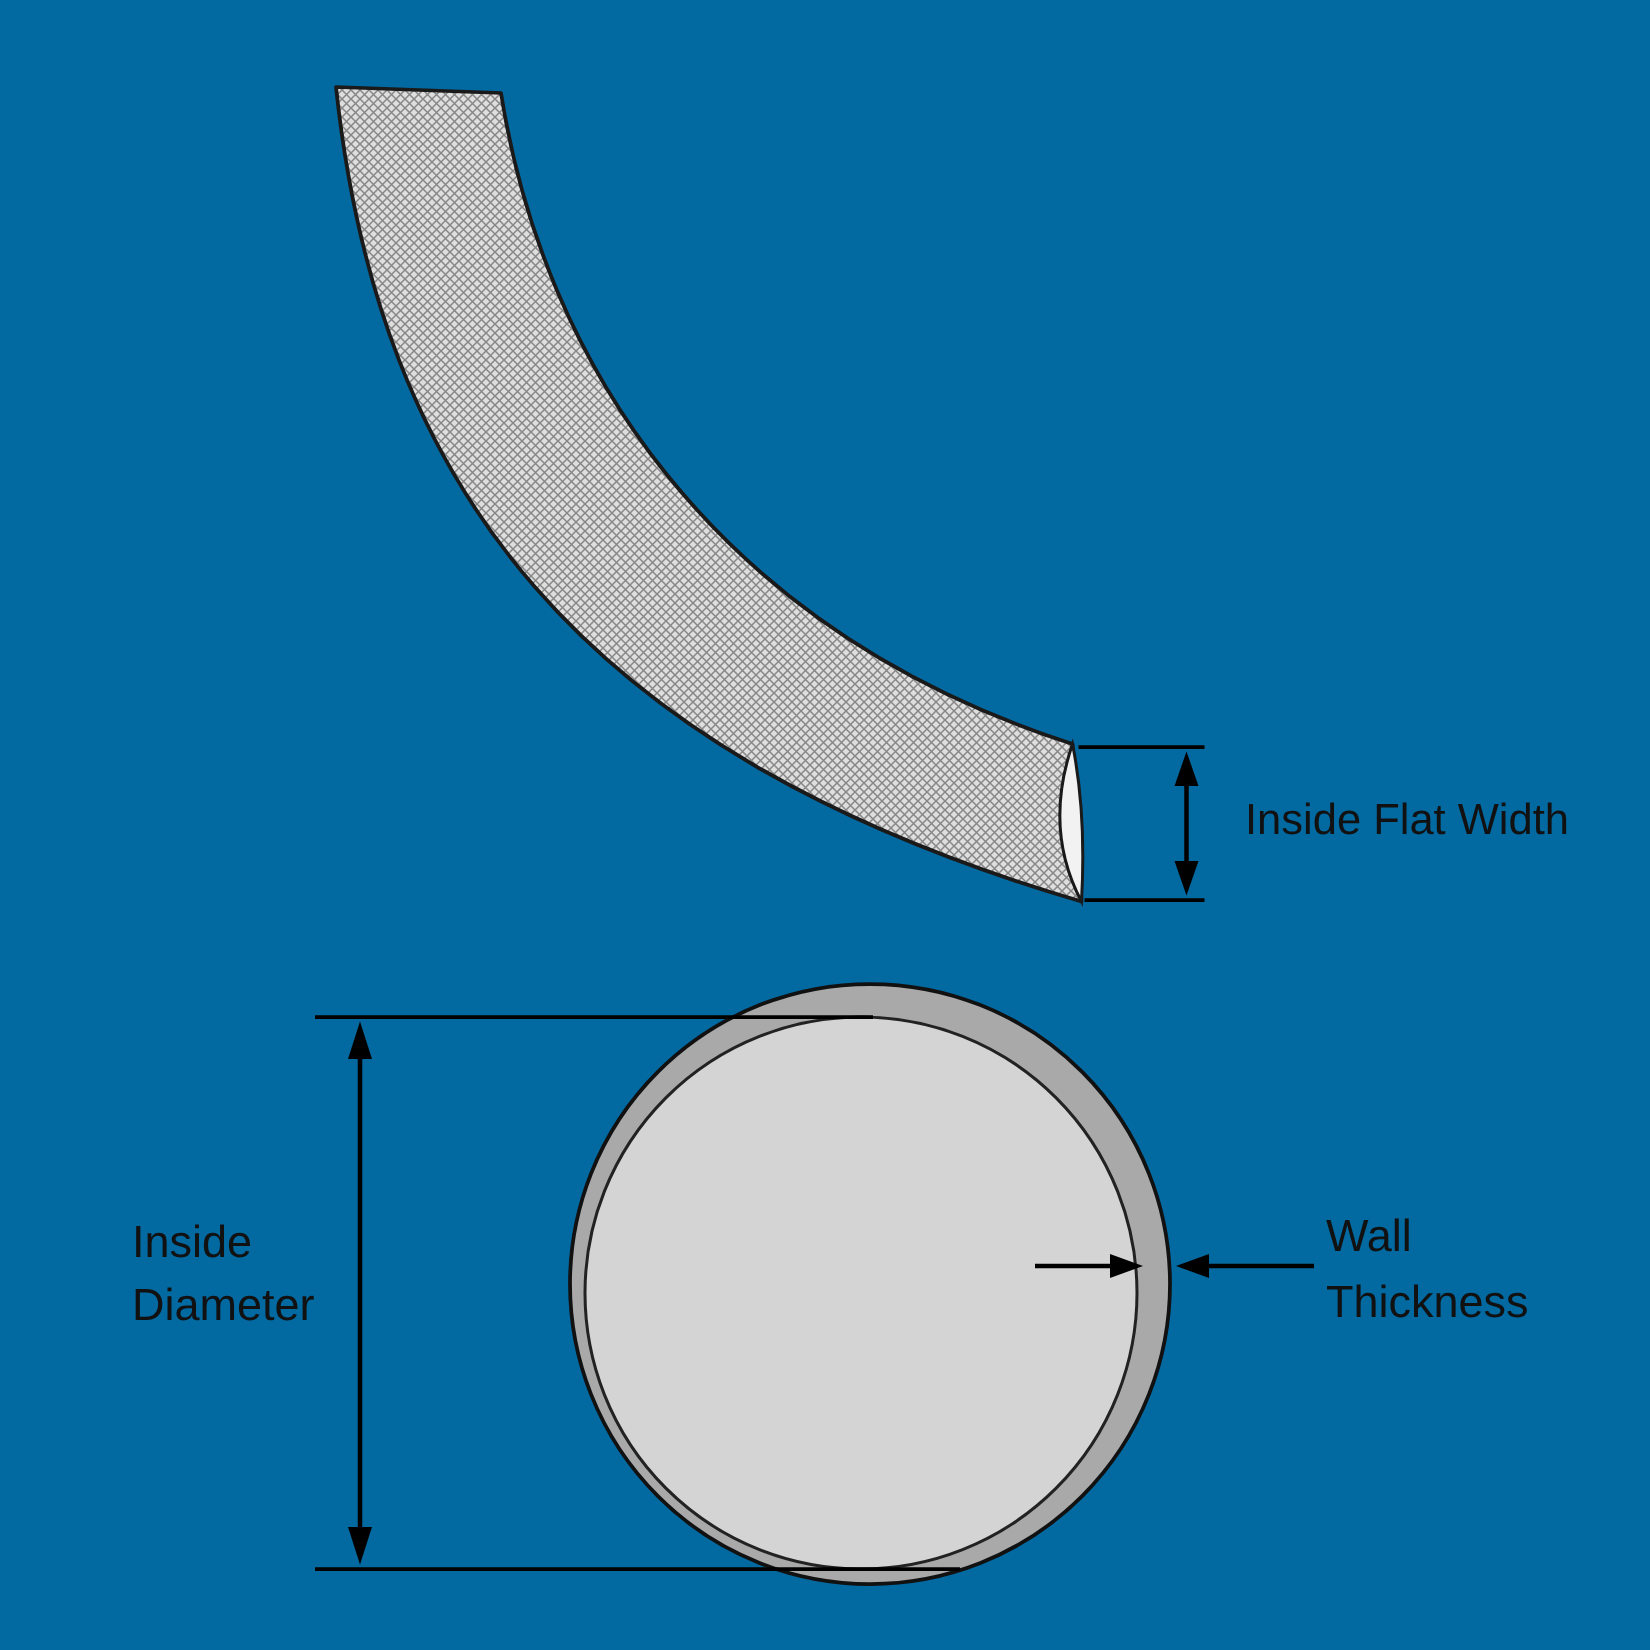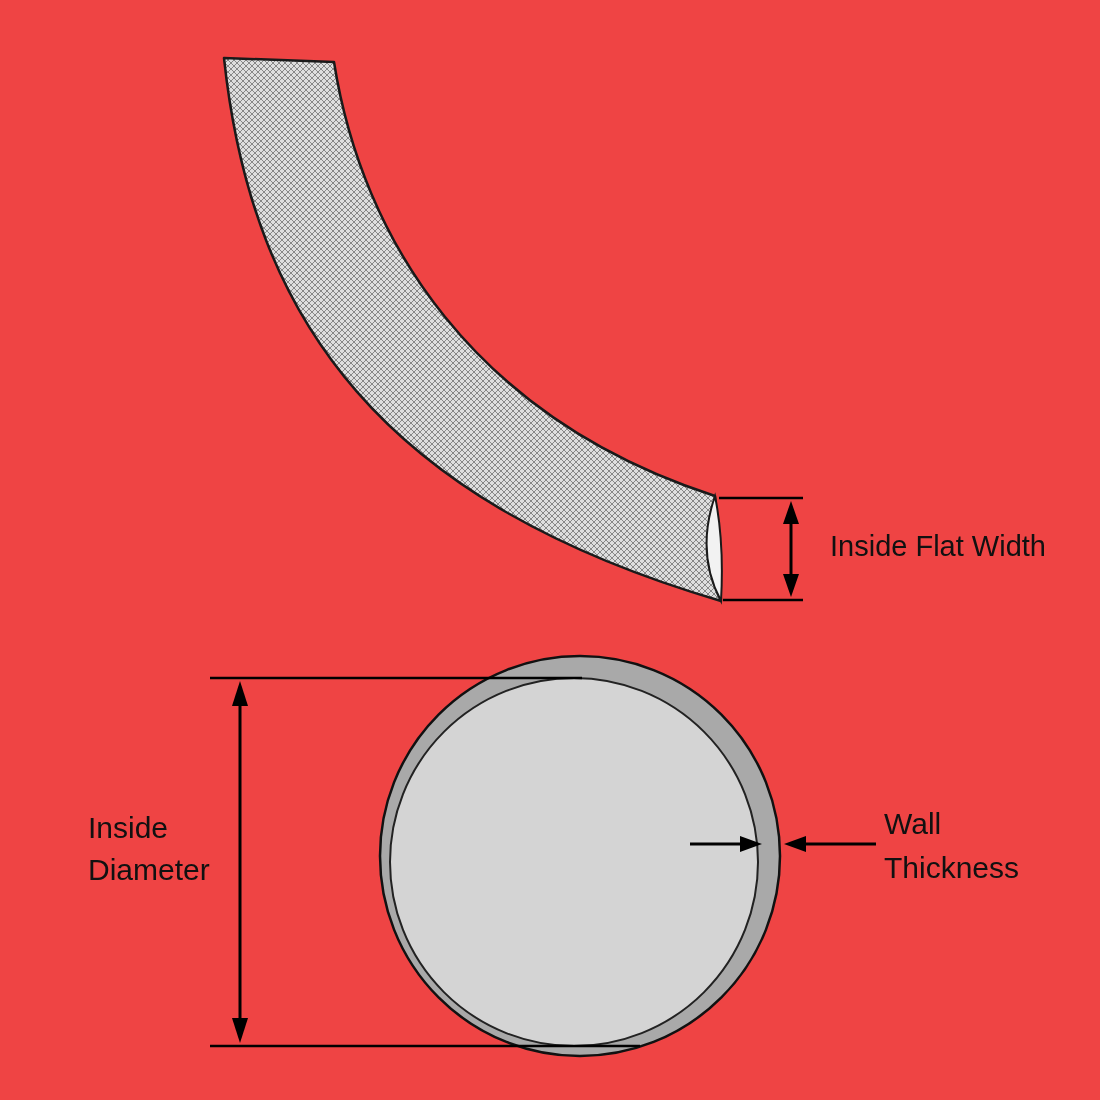--- a/index.html
+++ b/index.html
@@ -4,21 +4,21 @@
 <style>
   html, body {
     margin: 0;
     padding: 0;
     background: #ffffff;
   }
   .stage {
     position: relative;
     width: 1100px;
     height: 1100px;
-    background: #ef4444;
+    background: #0369a1;
     overflow: hidden;
     font-family: "Liberation Sans", sans-serif;
   }
   svg text {
     font-family: "Liberation Sans", sans-serif;
     fill: #111111;
   }
   .dim-label {
     font-size: 30px;
   }

